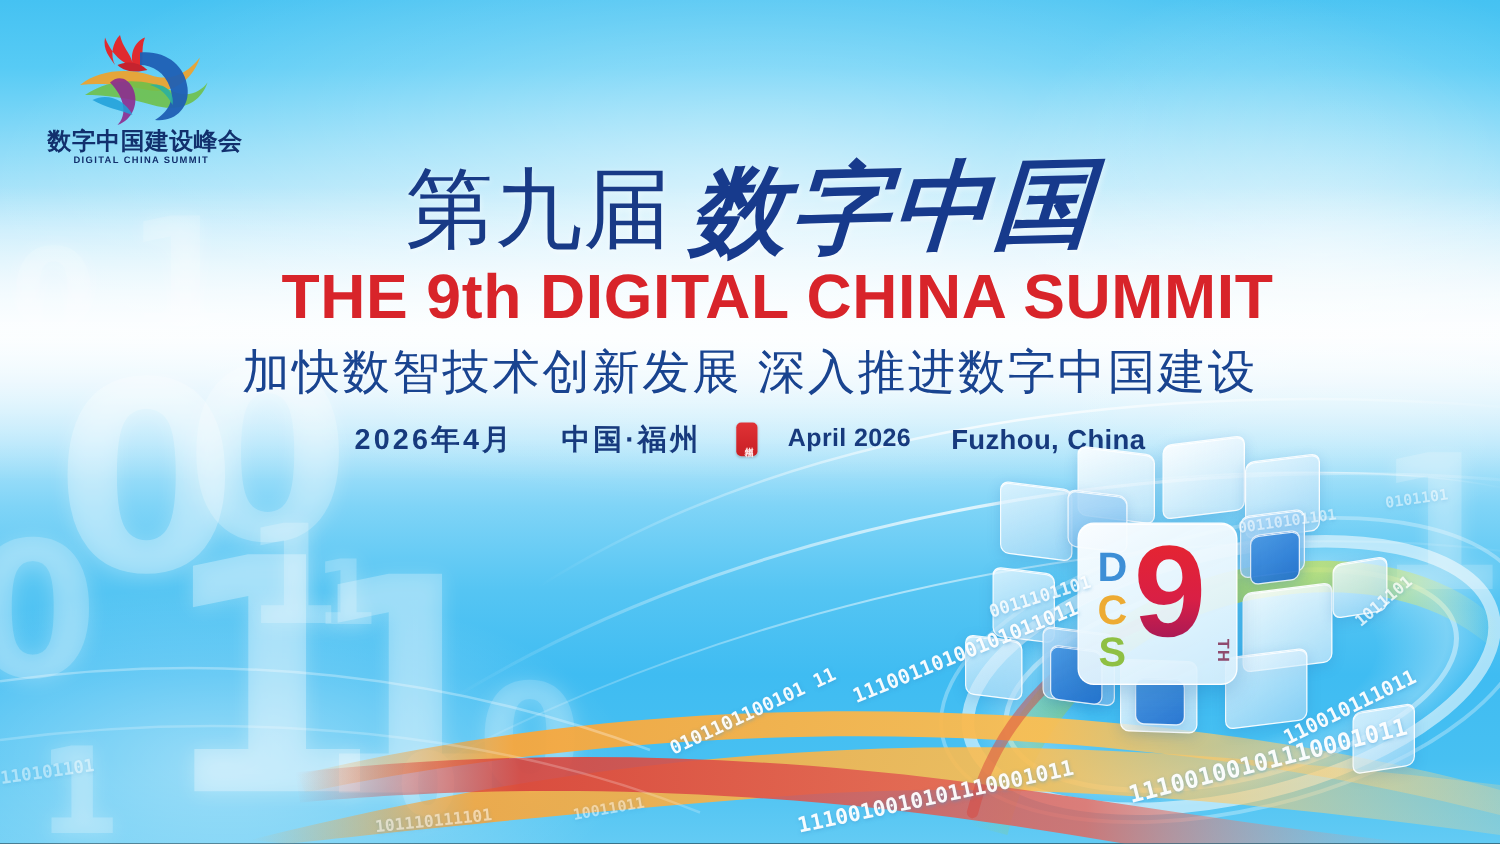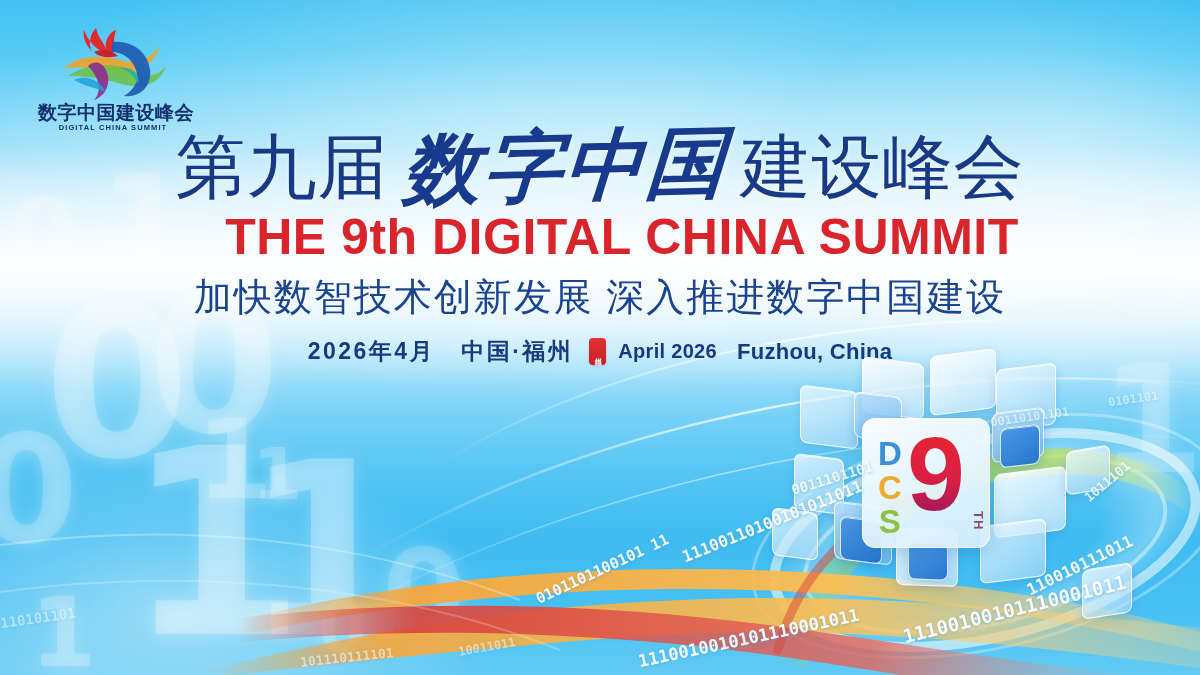--- a/index.html
+++ b/index.html
@@ -119,21 +119,21 @@
   .slogan{
     position:absolute; left:0; top:272px; width:1200px;
     font-size:38px; font-weight:400; color:#194490; letter-spacing:2px;
     font-family:"Liberation Sans","DejaVu Sans",sans-serif;
     text-shadow:0 1px 3px rgba(255,255,255,.55);
     white-space:nowrap;
   }
 
   .dateline{
     position:absolute; left:0; top:336px; width:1200px;
-    display:flex; align-items:center; justify-content:center; gap:0;
+    display:flex; align-items:center; justify-content:center; gap:12px;
     white-space:nowrap;
   }
   .dl-cn{
     font-size:23px; font-weight:700; color:#173a7d; letter-spacing:2.5px;
     font-family:"Liberation Sans","DejaVu Sans",sans-serif;
   }
   .dl-city{
     font-size:23px; font-weight:700; color:#173a7d; letter-spacing:2.5px;
     margin-left:26px;
     font-family:"Liberation Sans","DejaVu Sans",sans-serif;
@@ -320,21 +320,20 @@
     </svg>
     <div class="logo-cn">数字中国建设峰会</div>
     <div class="logo-en">DIGITAL CHINA SUMMIT</div>
   </div>
 
   <div class="head">
 
     <div class="title-row">
       <span class="t-blk">第九届</span>
       <span class="t-calli">数字中国</span>
-      <span class="t-blk">建设峰会</span>
     </div>
 
     <div class="title-en">THE 9th DIGITAL CHINA SUMMIT</div>
 
     <div class="slogan">加快数智技术创新发展 深入推进数字中国建设</div>
 
     <div class="dateline">
       <span class="dl-cn">2026年4月</span>
       <span class="dl-city">中国·福州</span>
       <span class="seal">

